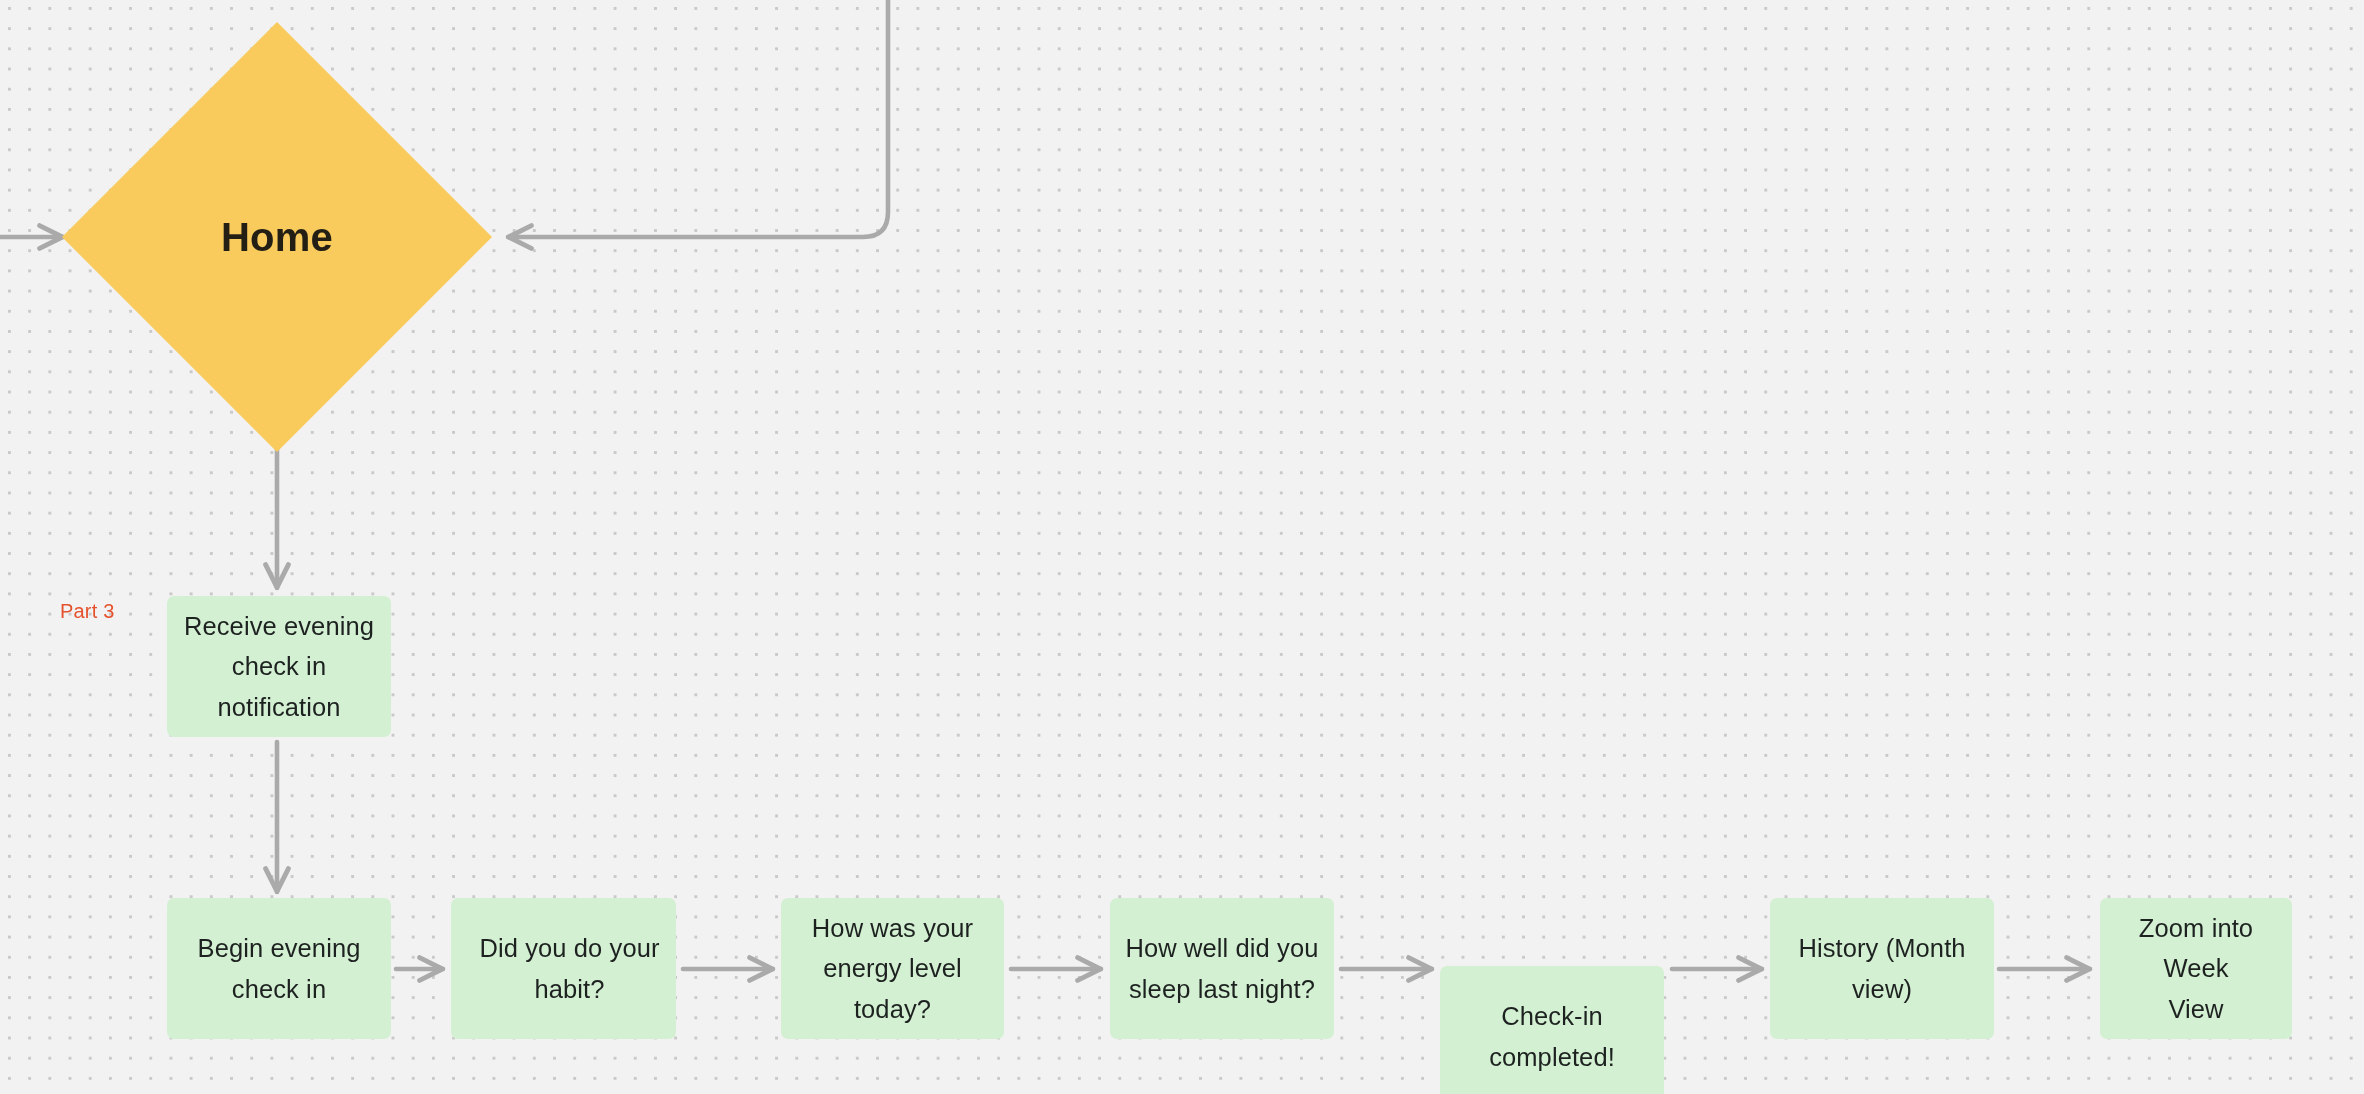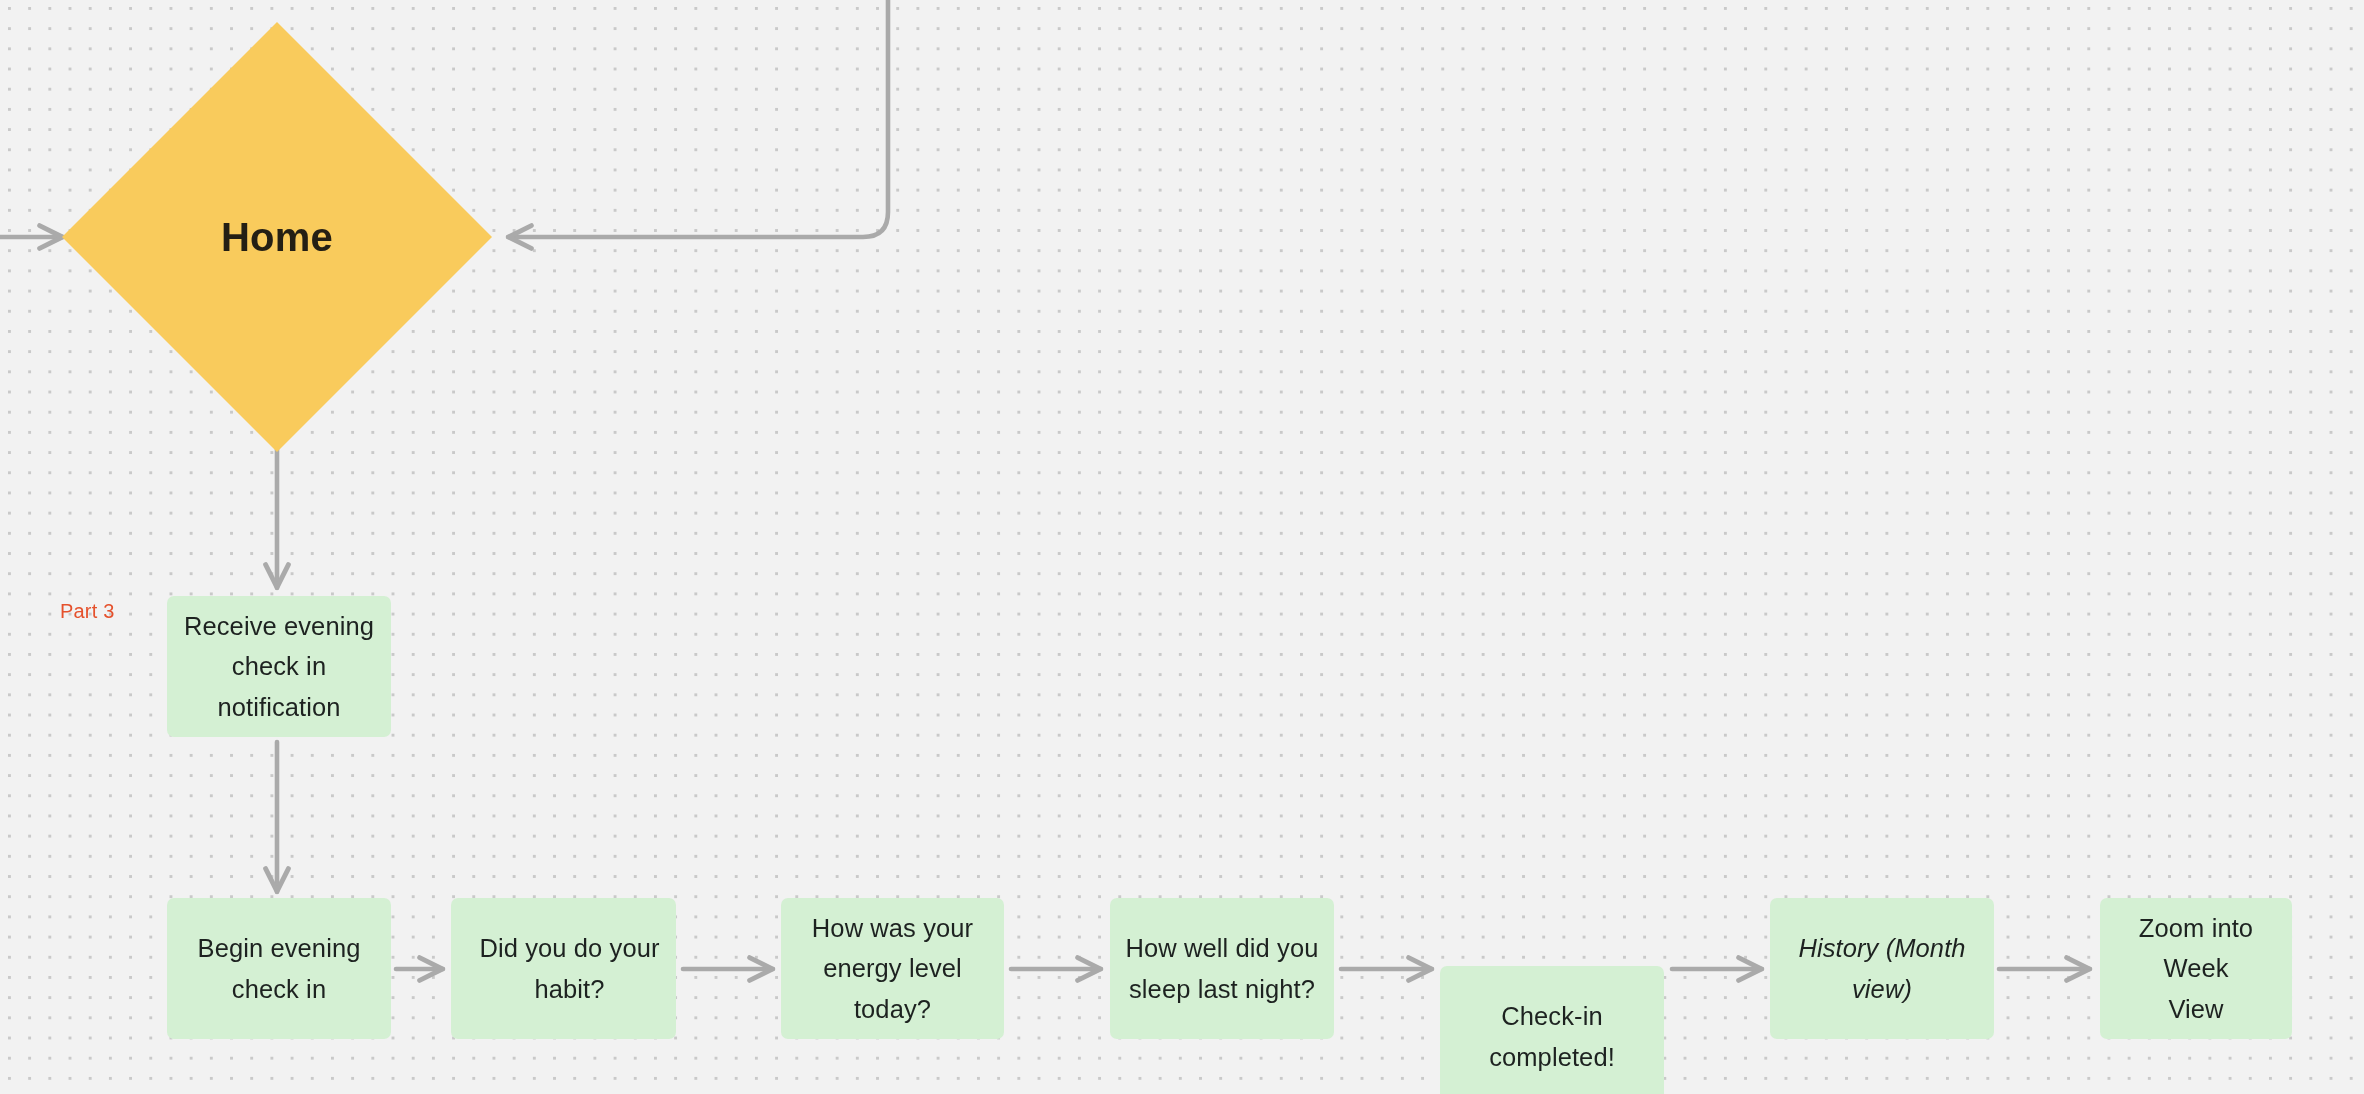--- a/index.html
+++ b/index.html
@@ -186,21 +186,21 @@
     </div>
   </div>
 
   <div class="node proc" style="left:1440px; top:942px; width:224px; height:141px;margin-top:24px;">
     <div>
       <span>Check-in</span>
       <span>completed!</span>
     </div>
   </div>
 
-  <div class="node proc" style="left:1770px; top:898px; width:224px; height:141px;font-style:italic;">
+  <div class="node proc" style="left:1770px; top:898px; width:224px; height:141px;">
     <div>
       <span>History (Month</span>
       <span>view)</span>
     </div>
   </div>
 
   <div class="node proc" style="left:2100px; top:898px; width:192px; height:141px;">
     <div>
       <span>Zoom into Week</span>
       <span>View</span>

